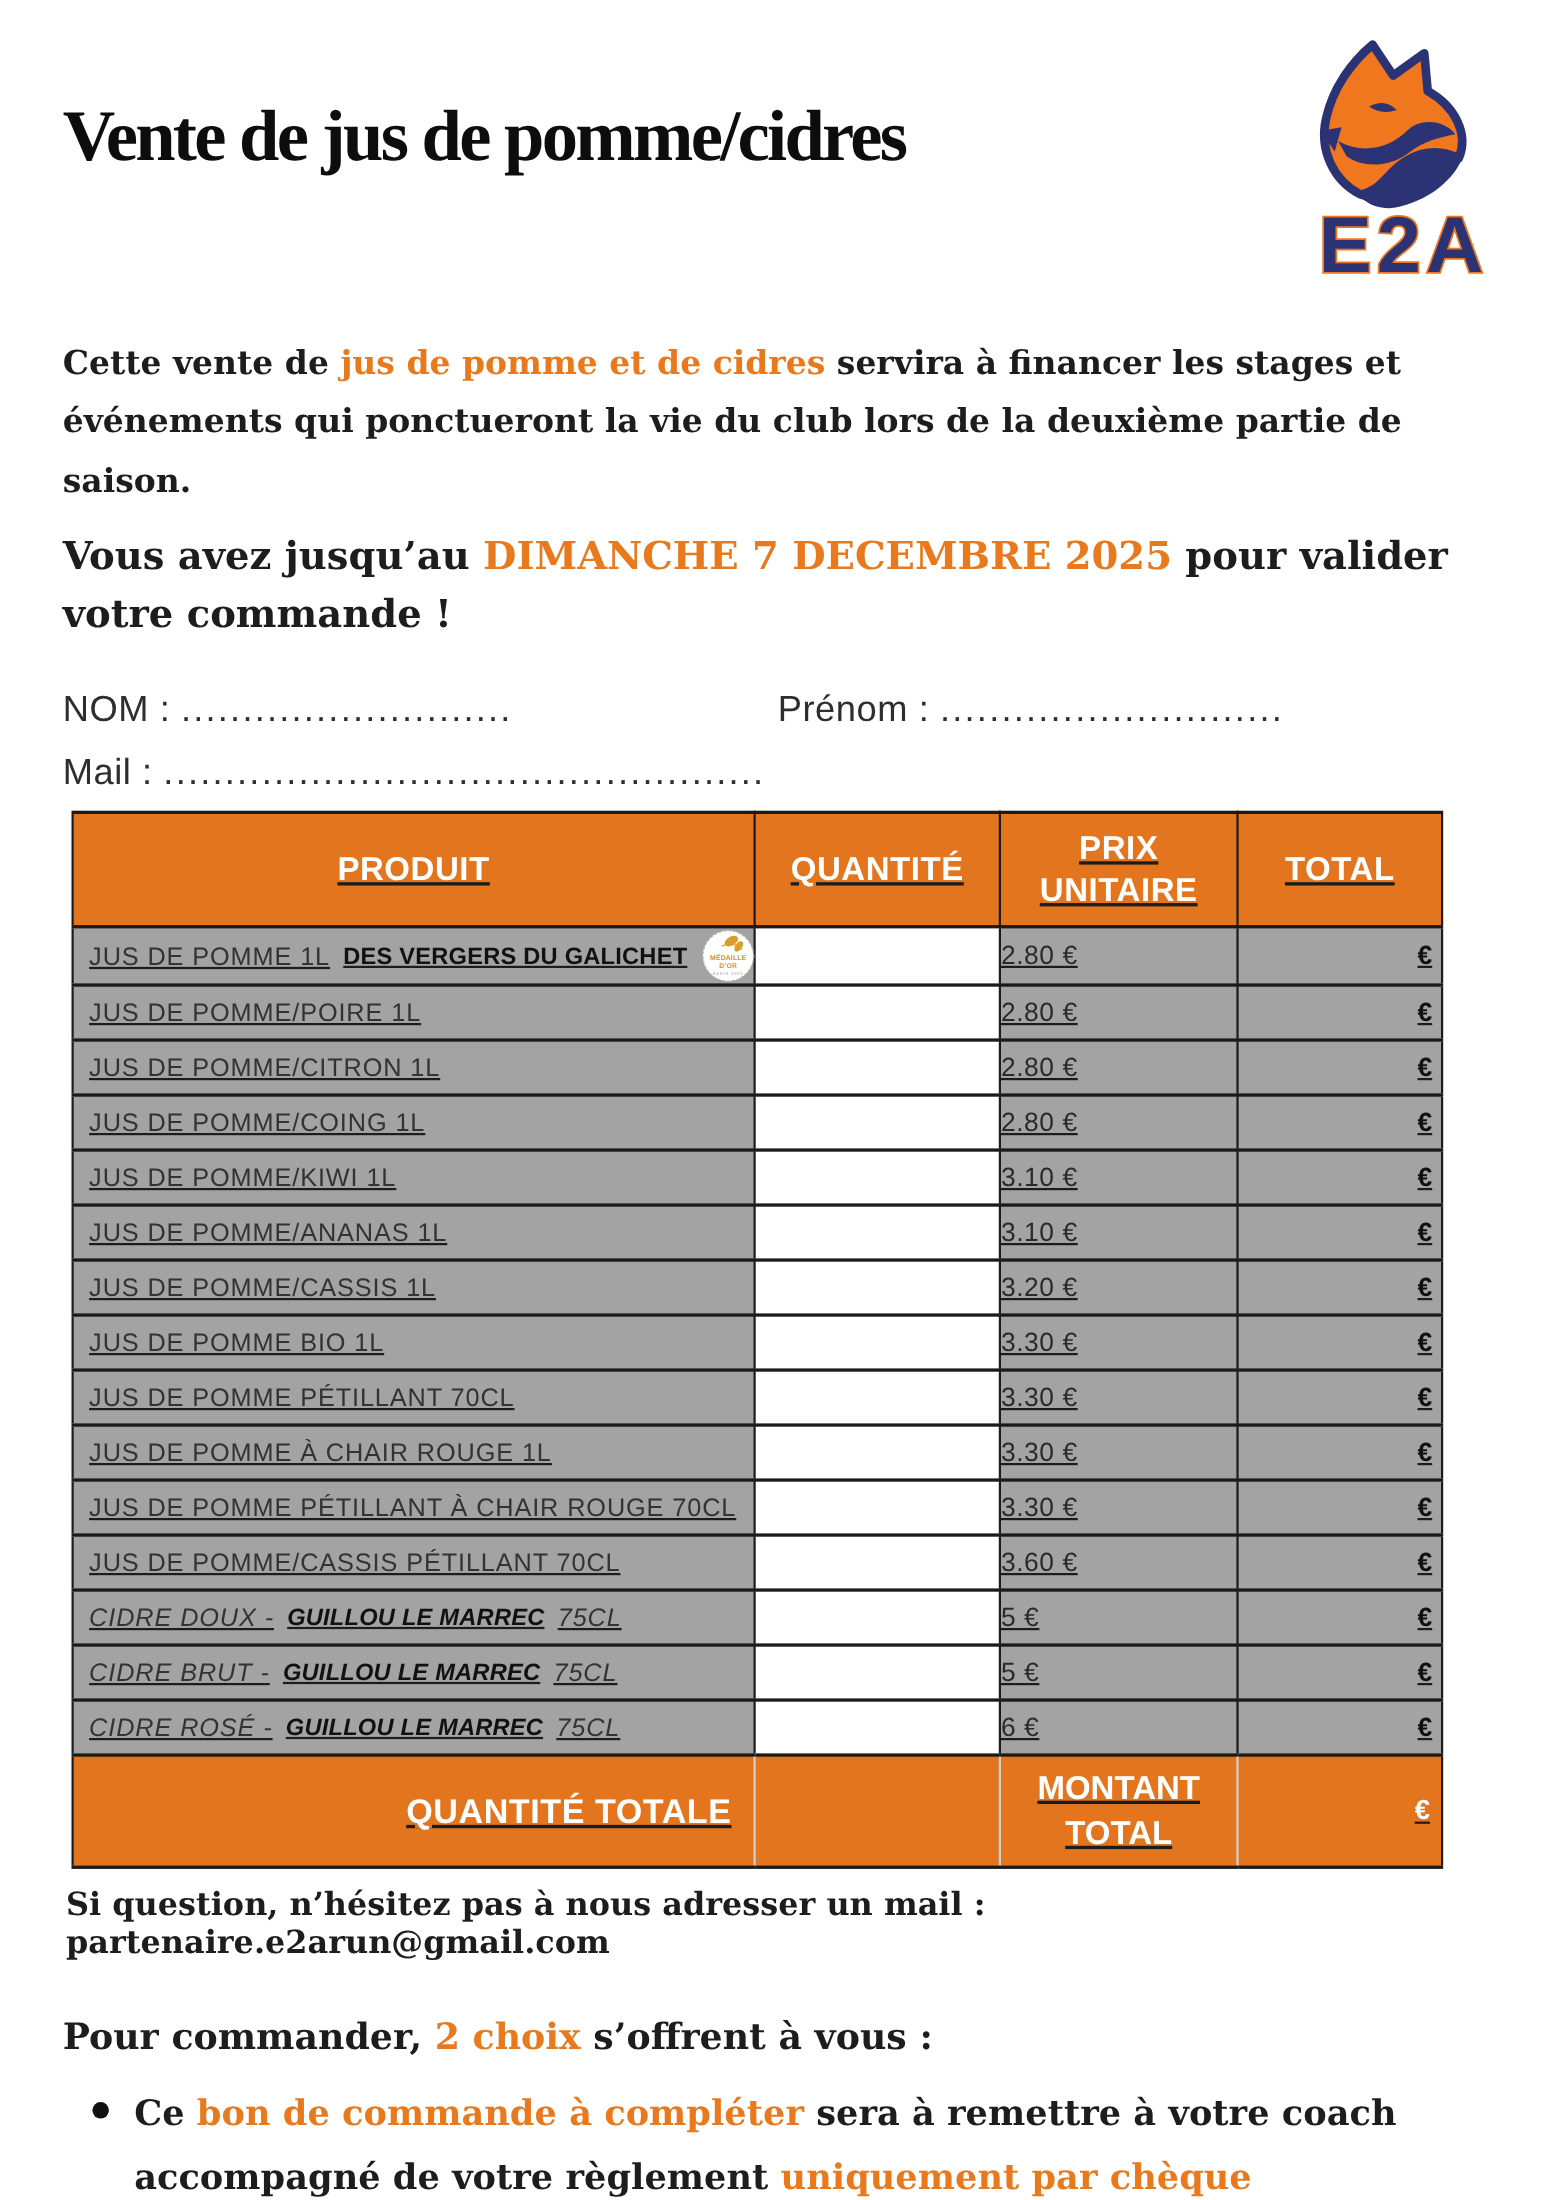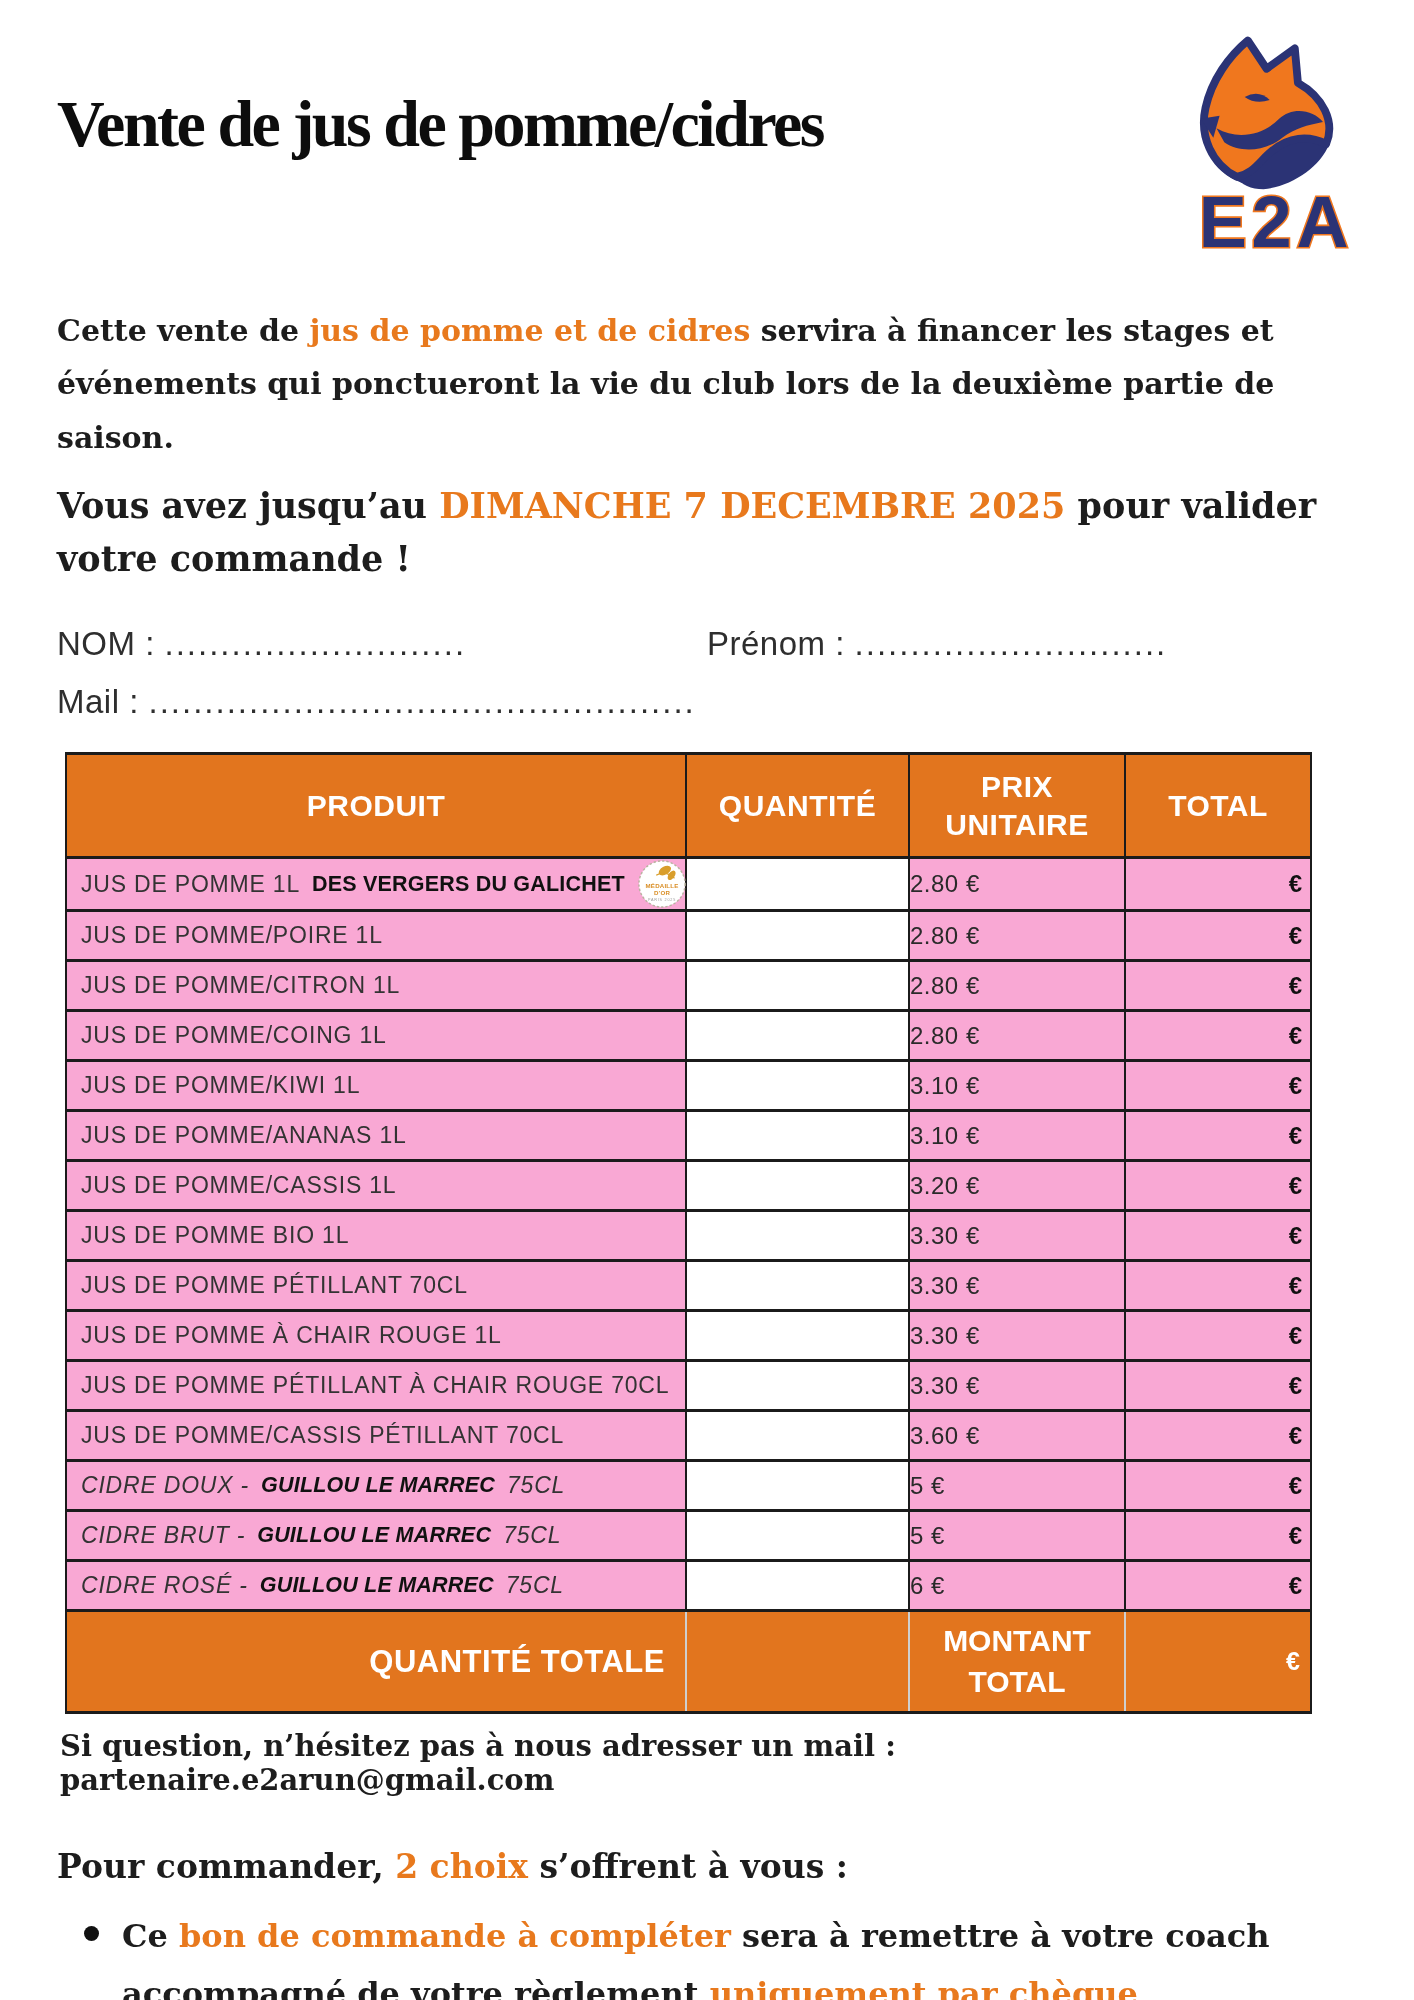--- a/index.html
+++ b/index.html
@@ -26,27 +26,27 @@
   .intro{margin:44px 70px 0 57px;font-size:30px;line-height:1.78;}
   .deadline{margin:16px 70px 0 57px;font-size:35px;line-height:1.5;}
   .accent{color:var(--accent);}
 
   
   .form{display:grid;grid-template-columns:650px 1fr;row-gap:20px;
         margin:40px 40px 0 57px;font-size:33px;color:#2e2e2e;letter-spacing:.5px;}
   .form .dots{letter-spacing:2px;color:#2e2e2e;}
 
   
-  table{border-collapse:collapse;table-layout:fixed;width:1245px;margin:31px 0 0 65px;}
+  table{border-collapse:collapse;table-layout:fixed;width:1245px;margin:16px 0 0 65px;text-decoration:underline;}
   col.c1{width:620px;} col.c2{width:223px;} col.c3{width:216px;} col.c4{width:186px;}
   th,td{border:2px solid #1b1b1b;}
   tr{border-top:3px solid #1b1b1b;border-bottom:3px solid #1b1b1b;}
   thead th{height:104px;background:var(--table-orange);color:#fff;font-size:30px;
            font-weight:bold;letter-spacing:.5px;text-align:center;line-height:1.25;padding:0 28px;}
-  tbody td{height:50px;background:#f9a8d4;}
+  tbody td{height:50px;background:#a3a3a3;}
   td.c-product{padding-left:14px;font-size:23px;color:#333;letter-spacing:.8px;}
   td.c-product .cellwrap{display:flex;align-items:center;gap:12px;}
   .pname{font-weight:400;white-space:nowrap;}
   .pbrand{font-weight:bold;color:#111;letter-spacing:.2px;font-size:21.5px;white-space:nowrap;}
   .psuffix{font-weight:400;white-space:nowrap;}
   tr.italic .pname,tr.italic .pbrand,tr.italic .psuffix{font-style:italic;}
   td.c-qty{background:#fff;}
   td.c-price{text-align:left;font-size:24px;color:#2a2a2a;letter-spacing:.5px;}
   td.c-total{text-align:right;padding-right:8px;font-size:24px;font-weight:bold;color:#111;}
   tfoot td{height:102px;background:var(--table-orange);color:#fff;font-weight:bold;}

